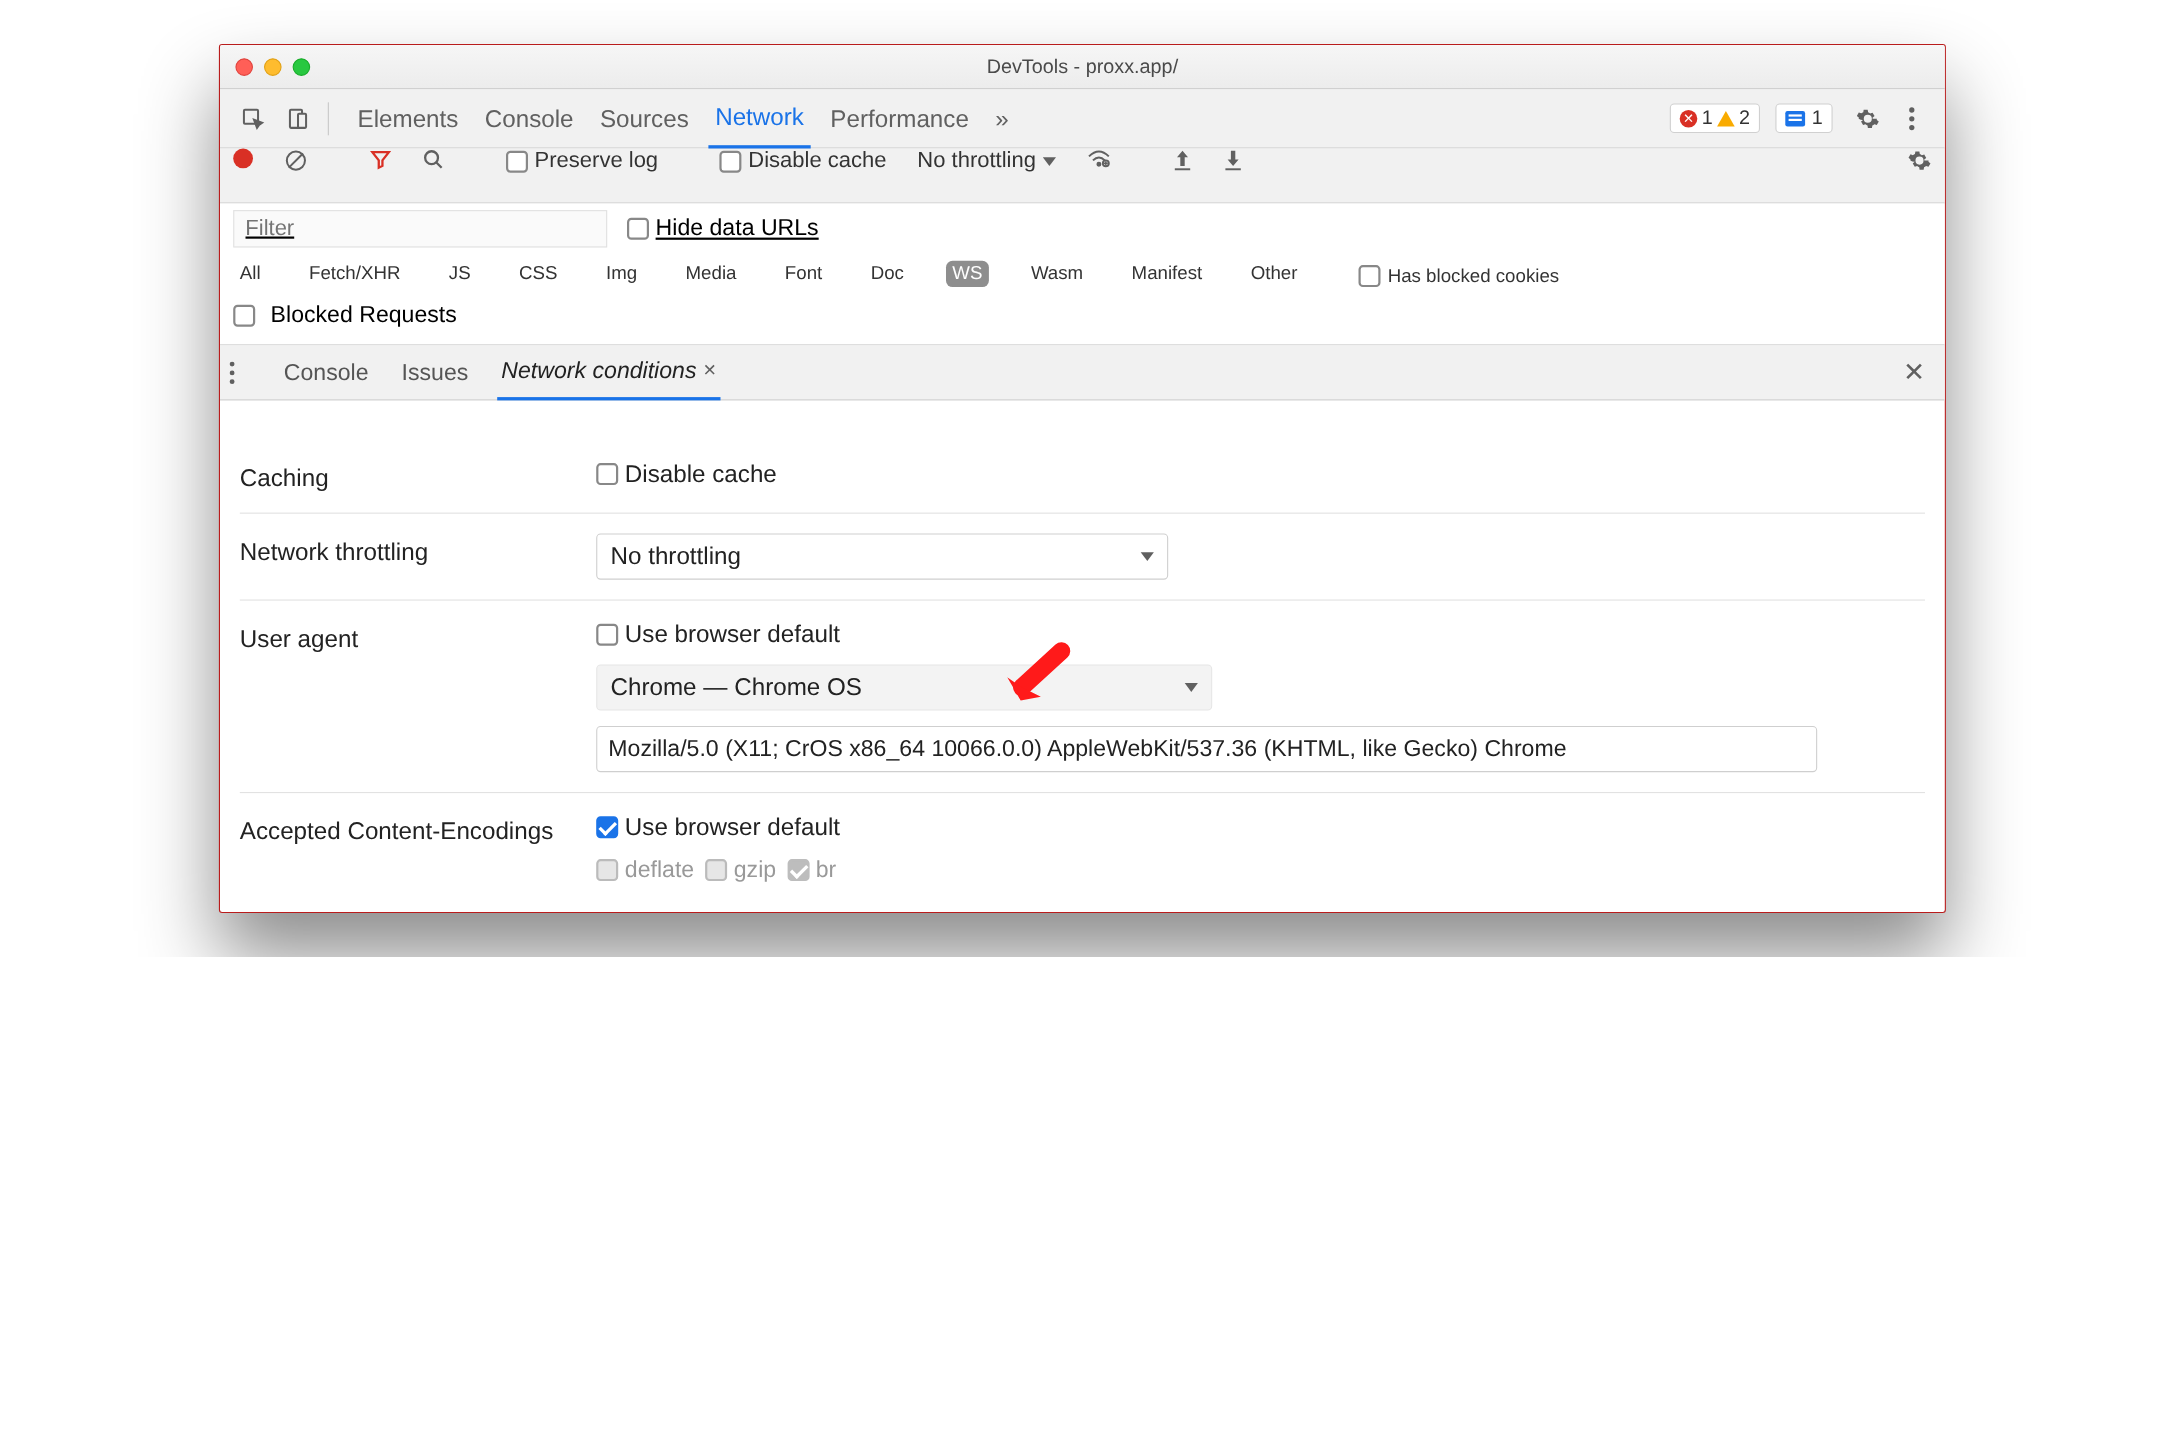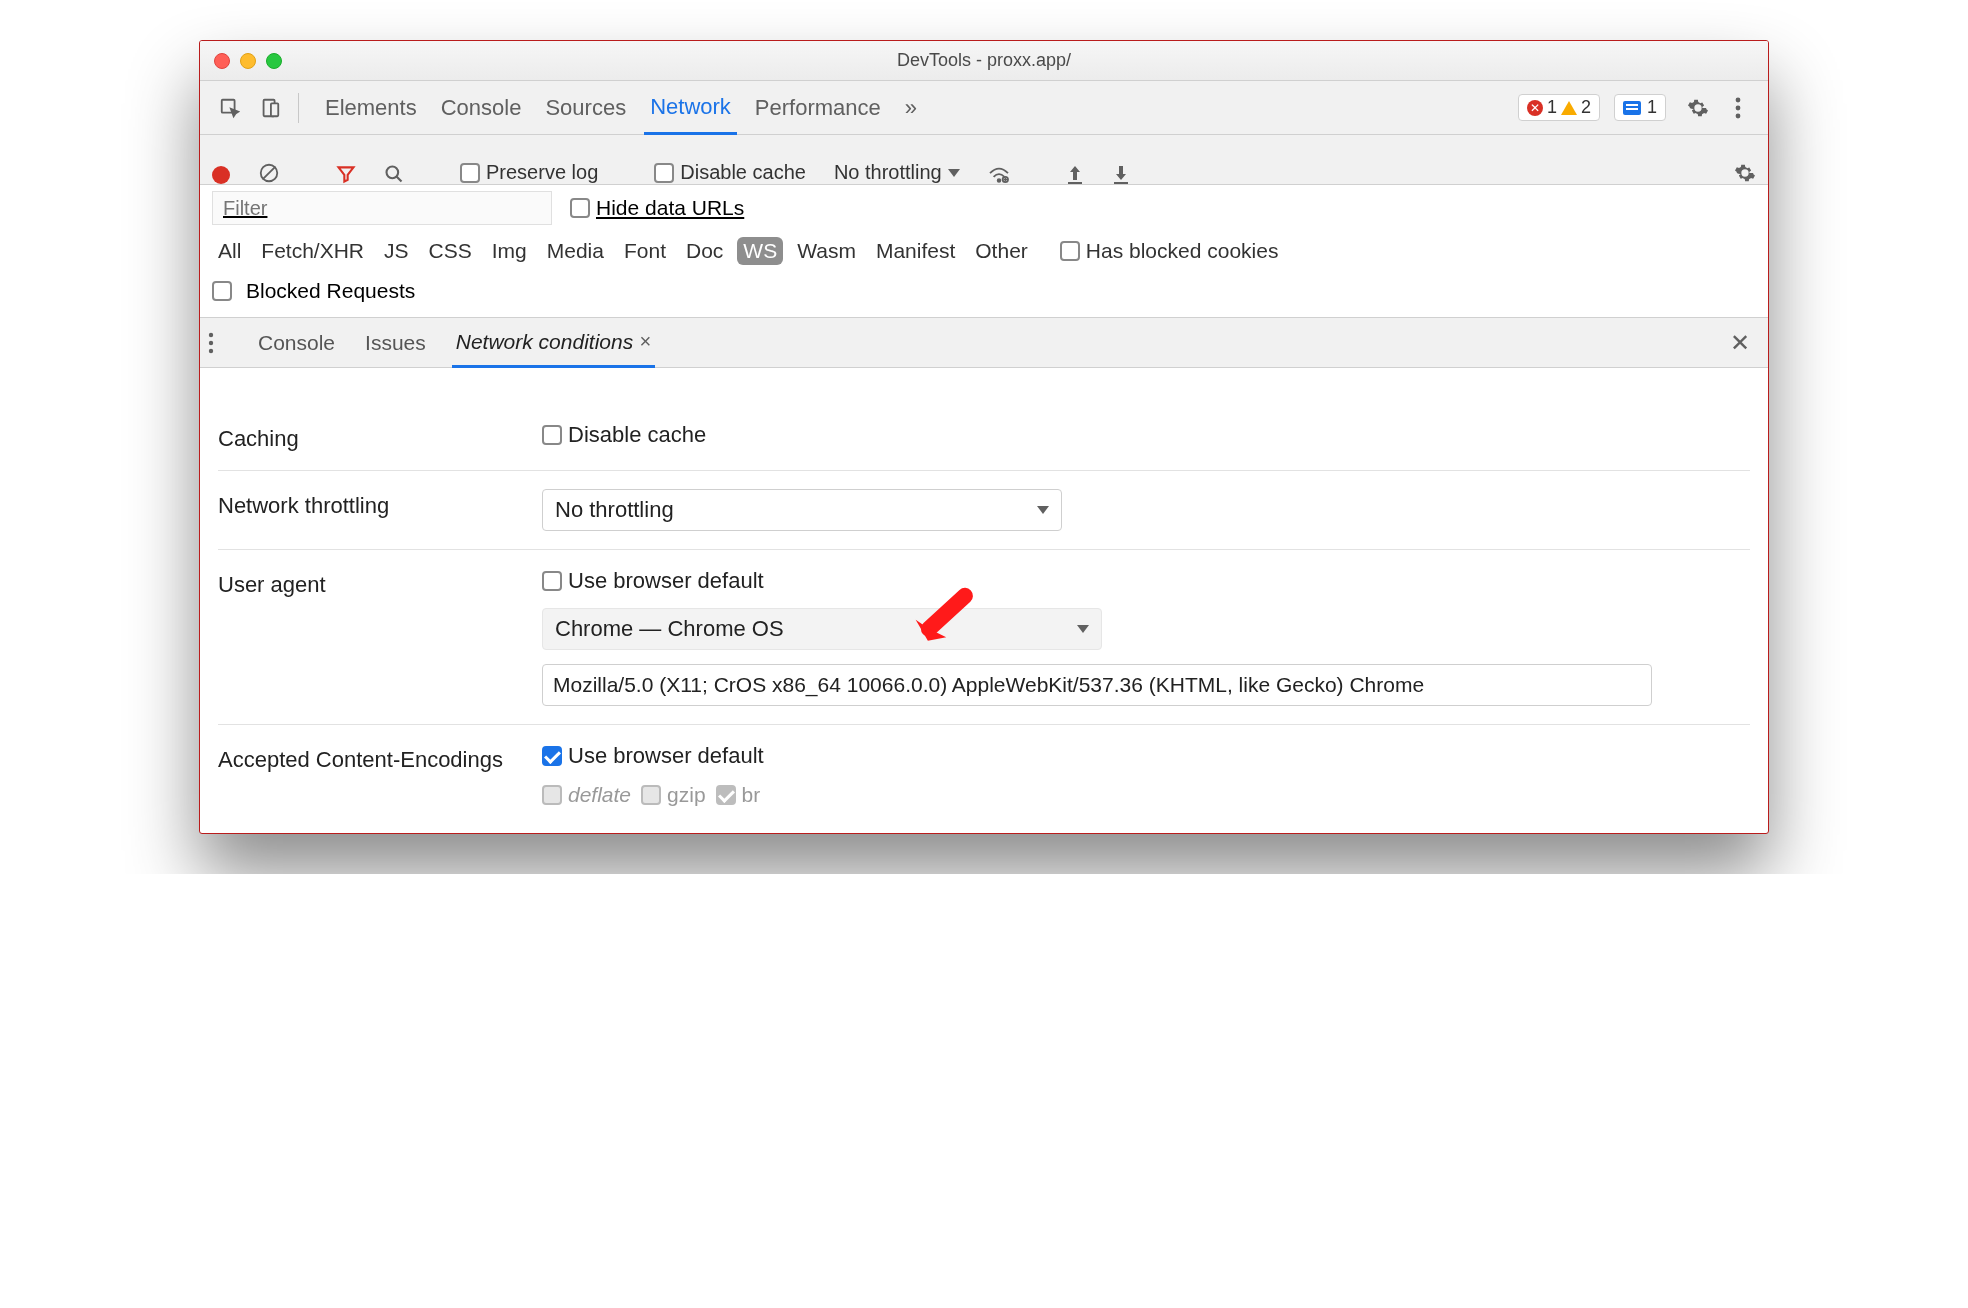--- a/index.html
+++ b/index.html
@@ -58,42 +58,42 @@
   .badge-group { display:flex; align-items:center; gap:4px; border:1px solid #d0d0d0; border-radius:4px; padding:2px 8px; background:#fff; font-size:18px; color:#333; margin-right:10px;}
   .badge-group span { display:flex; align-items:center; gap:4px; }
   .err-ico { width:16px;height:16px;border-radius:50%;background:#d93025;color:#fff;font-size:12px;display:flex;align-items:center;justify-content:center;}
   .warn-ico { width:0;height:0;border-left:8px solid transparent;border-right:8px solid transparent;border-bottom:14px solid #f9ab00;}
   .msg-box { border:1px solid #d0d0d0; border-radius:4px; padding:2px 8px; display:flex; align-items:center; gap:6px; background:#fff; font-size:18px; color:#333; margin-right:10px;}
   .msg-ico { width:18px;height:14px;background:#1a73e8;border-radius:2px;position:relative;}
   .msg-ico::after{content:"";position:absolute;left:3px;top:3px;right:3px;height:2px;background:#fff;box-shadow:0 4px 0 #fff;}
 
   
   .net-toolbar {
-    display:flex; align-items:flex-end; height:50px; padding:0 12px; gap:28px;
+    display:flex; align-items:flex-start; height:50px; padding:0 12px; gap:28px;
     border-bottom:1px solid #d0d0d0; background:#f1f1f1; font-size:20px; color:#333;
   }
   .rec { width:18px;height:18px;border-radius:50%;background:#d93025; }
   .chk { width:20px;height:20px;border:2px solid #888;border-radius:4px;display:inline-block;vertical-align:middle;margin-right:6px;background:#fff;}
   .chk.checked{ background:#1a73e8;border-color:#1a73e8; position:relative;}
   .chk.checked::after{content:"";position:absolute;left:4px;top:0px;width:6px;height:12px;border:solid #fff;border-width:0 3px 3px 0;transform:rotate(45deg);}
   .chk.disabled{ background:#e6e6e6; border-color:#bbb;}
   .chk.disabled.checked{ background:#bdbdbd; border-color:#bdbdbd;}
   .chk.disabled.checked::after{content:"";position:absolute;left:4px;top:0px;width:6px;height:12px;border:solid #fff;border-width:0 3px 3px 0;transform:rotate(45deg);}
   .throttle-label { display:flex;align-items:center;gap:6px;}
   .tri-down{ width:0;height:0;border-left:6px solid transparent;border-right:6px solid transparent;border-top:8px solid #606060;}
   .funnel { color:#d93025; }
 
   
   .filter-row {
     display:flex; align-items:center; height:46px; padding:0 12px; gap:18px; font-size:21px;
     background:#fff;
     text-decoration:underline;
   }
   .filter-input { width:340px; height:34px; border:1px solid #e0e0e0; background:#fafafa; padding:0 10px; font-size:20px; color:#888;}
-  .type-row { display:flex; align-items:center; gap:8px; padding:6px 12px 8px; font-size:21px; color:#333; flex-wrap:wrap; background:#fff;}
+  .type-row { display:flex; align-items:flex-end; gap:32px; padding:6px 12px 8px; font-size:17px; color:#333; flex-wrap:wrap; background:#fff;}
   .type-chip { padding:2px 6px; }
   .type-chip.sel { background:#8e8e8e; color:#fff; border-radius:6px; }
   .blocked-row { display:flex; align-items:center; padding:6px 12px 14px; font-size:21px; gap:8px; border-bottom:1px solid #d0d0d0; background:#fff;}
 
   
   .drawer-tabs {
     display:flex; align-items:center; height:50px; background:#f1f1f1; border-bottom:1px solid #d0d0d0;
     padding:0 8px; gap:22px; font-size:21px; color:#555;
   }
   .drawer-kebab { width:24px; text-align:center; font-size:22px; color:#606060; }
@@ -348,21 +348,21 @@
     </div>
 
     <div class="row" style="border-top:1px solid #e2e2e2;">
       <div class="row-label">Accepted Content-Encodings</div>
       <div class="row-ctrl">
         <label style="display:flex;align-items:center;">
             <span class="chk checked"></span>
             <span>Use browser default</span>
           </label>
         <div class="enc-line">
-          <label style="display:flex;align-items:center;color:#999;font-style:italic;">
+          <label style="display:flex;align-items:center;color:#999;">
               <span class="chk disabled"></span>
               <span>deflate</span>
             </label>
           <label style="display:flex;align-items:center;color:#999;">
               <span class="chk disabled"></span>
               <span>gzip</span>
             </label>
           <label style="display:flex;align-items:center;color:#999;">
               <span class="chk disabled checked"></span>
               <span>br</span>

